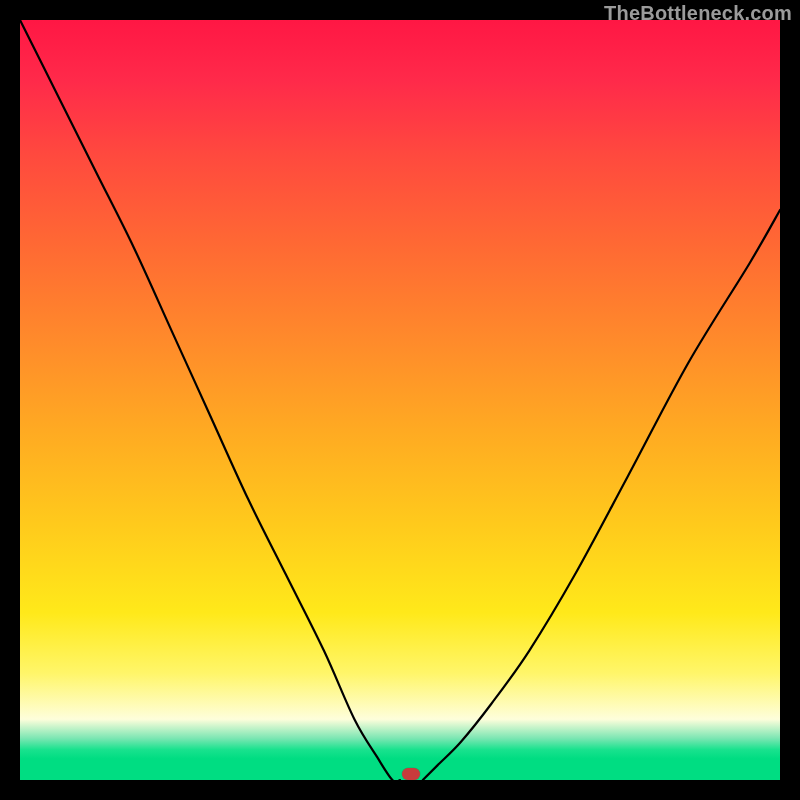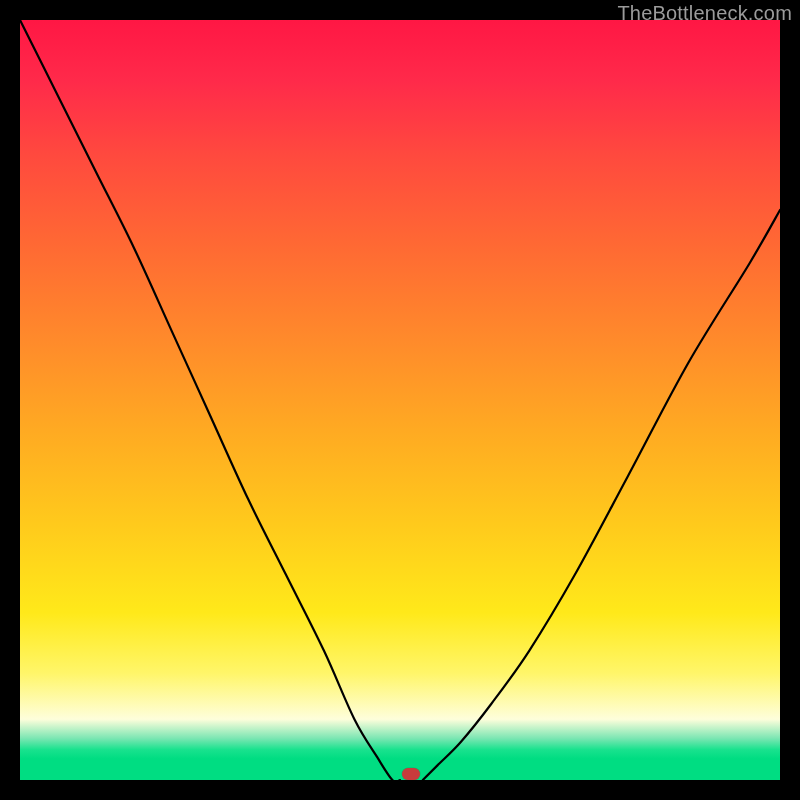--- a/index.html
+++ b/index.html
@@ -9,20 +9,21 @@
     height: 800px;
     overflow: hidden;
     background: #000;
     font-family: Arial, Helvetica, sans-serif;
   }
   .frame {
     position: relative;
     width: 800px;
     height: 584px;
     background: #000;
+    font-weight: bold;
   }
   .plot {
     position: absolute;
     left: 20px;
     top: 20px;
     width: 760px;
     height: 760px;
     
     background: linear-gradient(
       to bottom,

